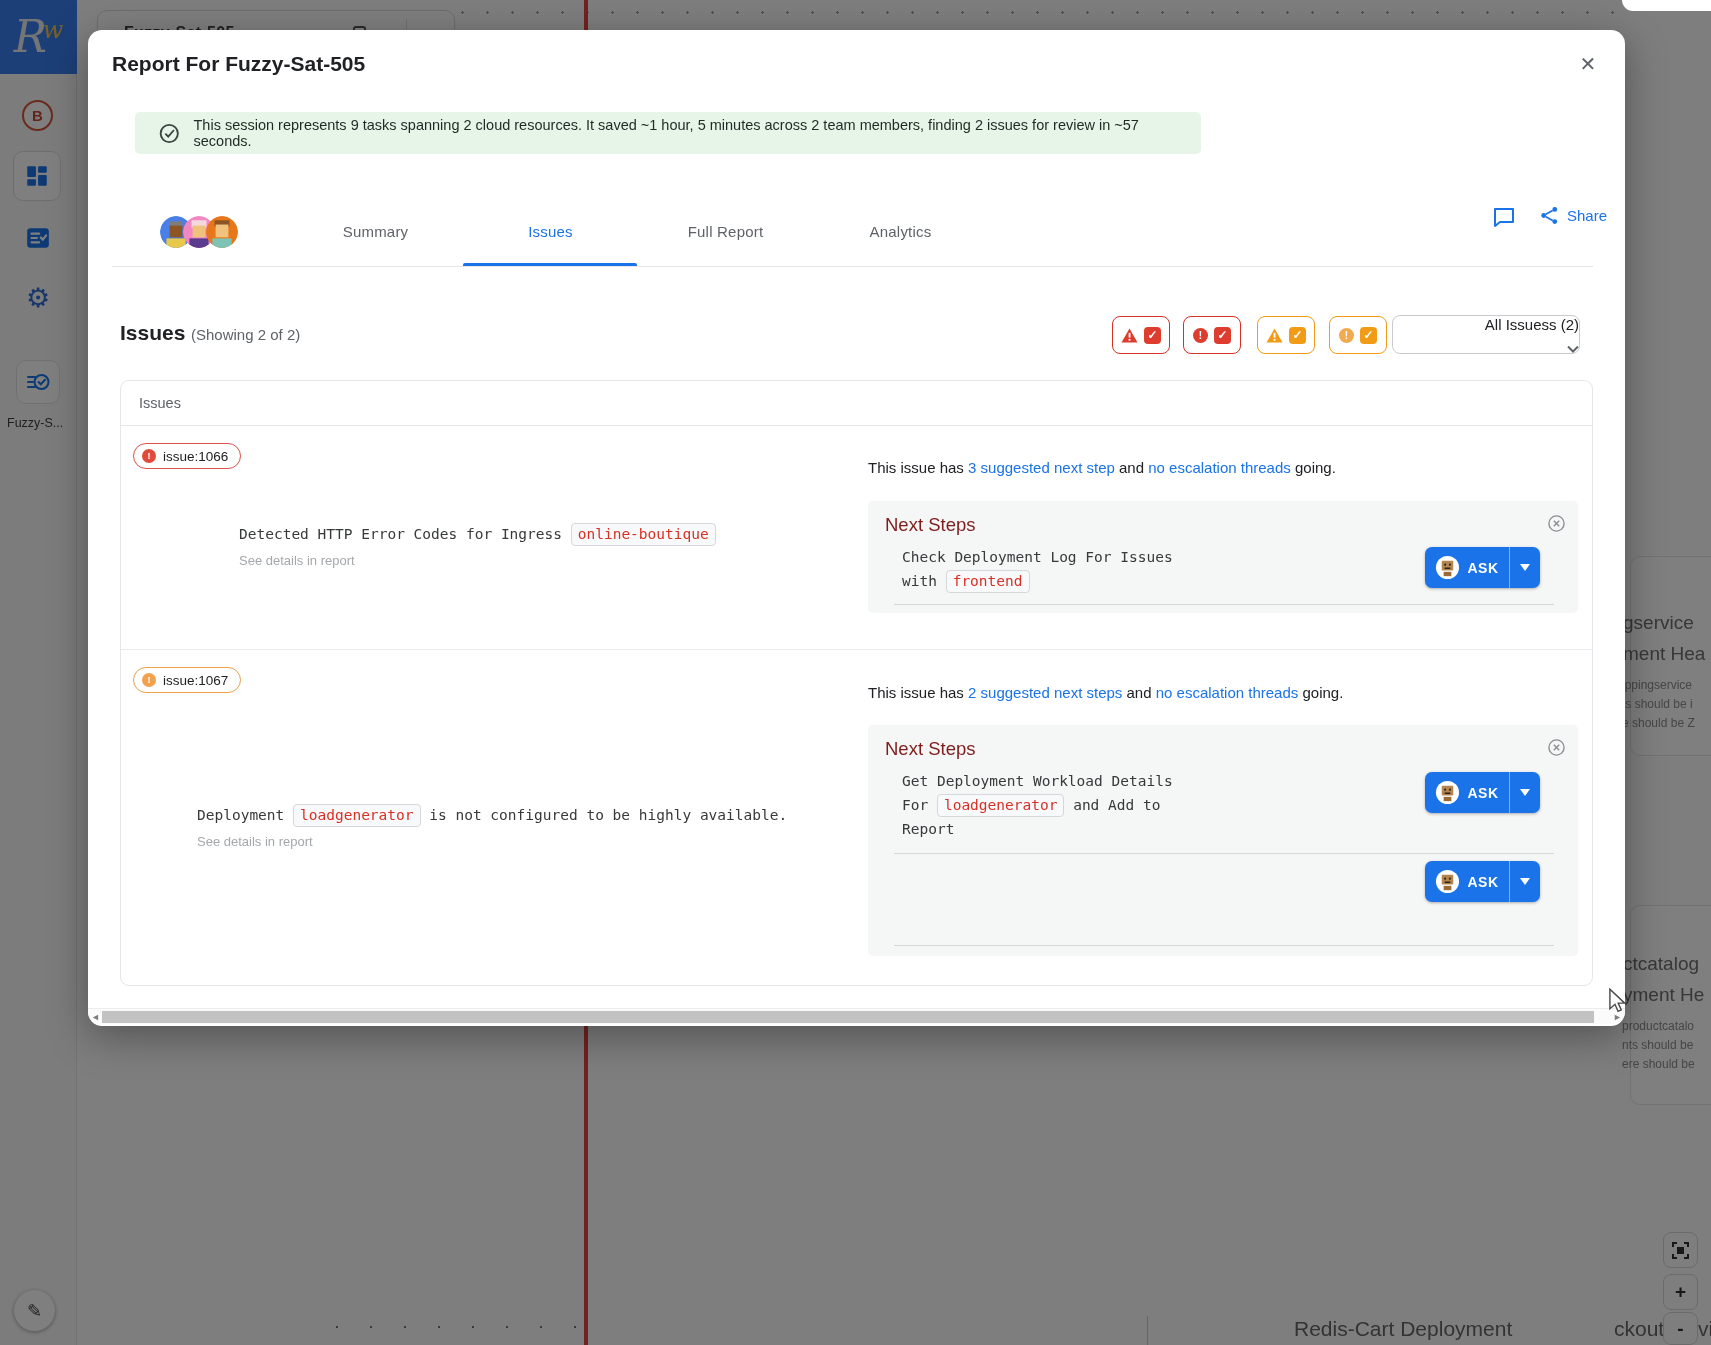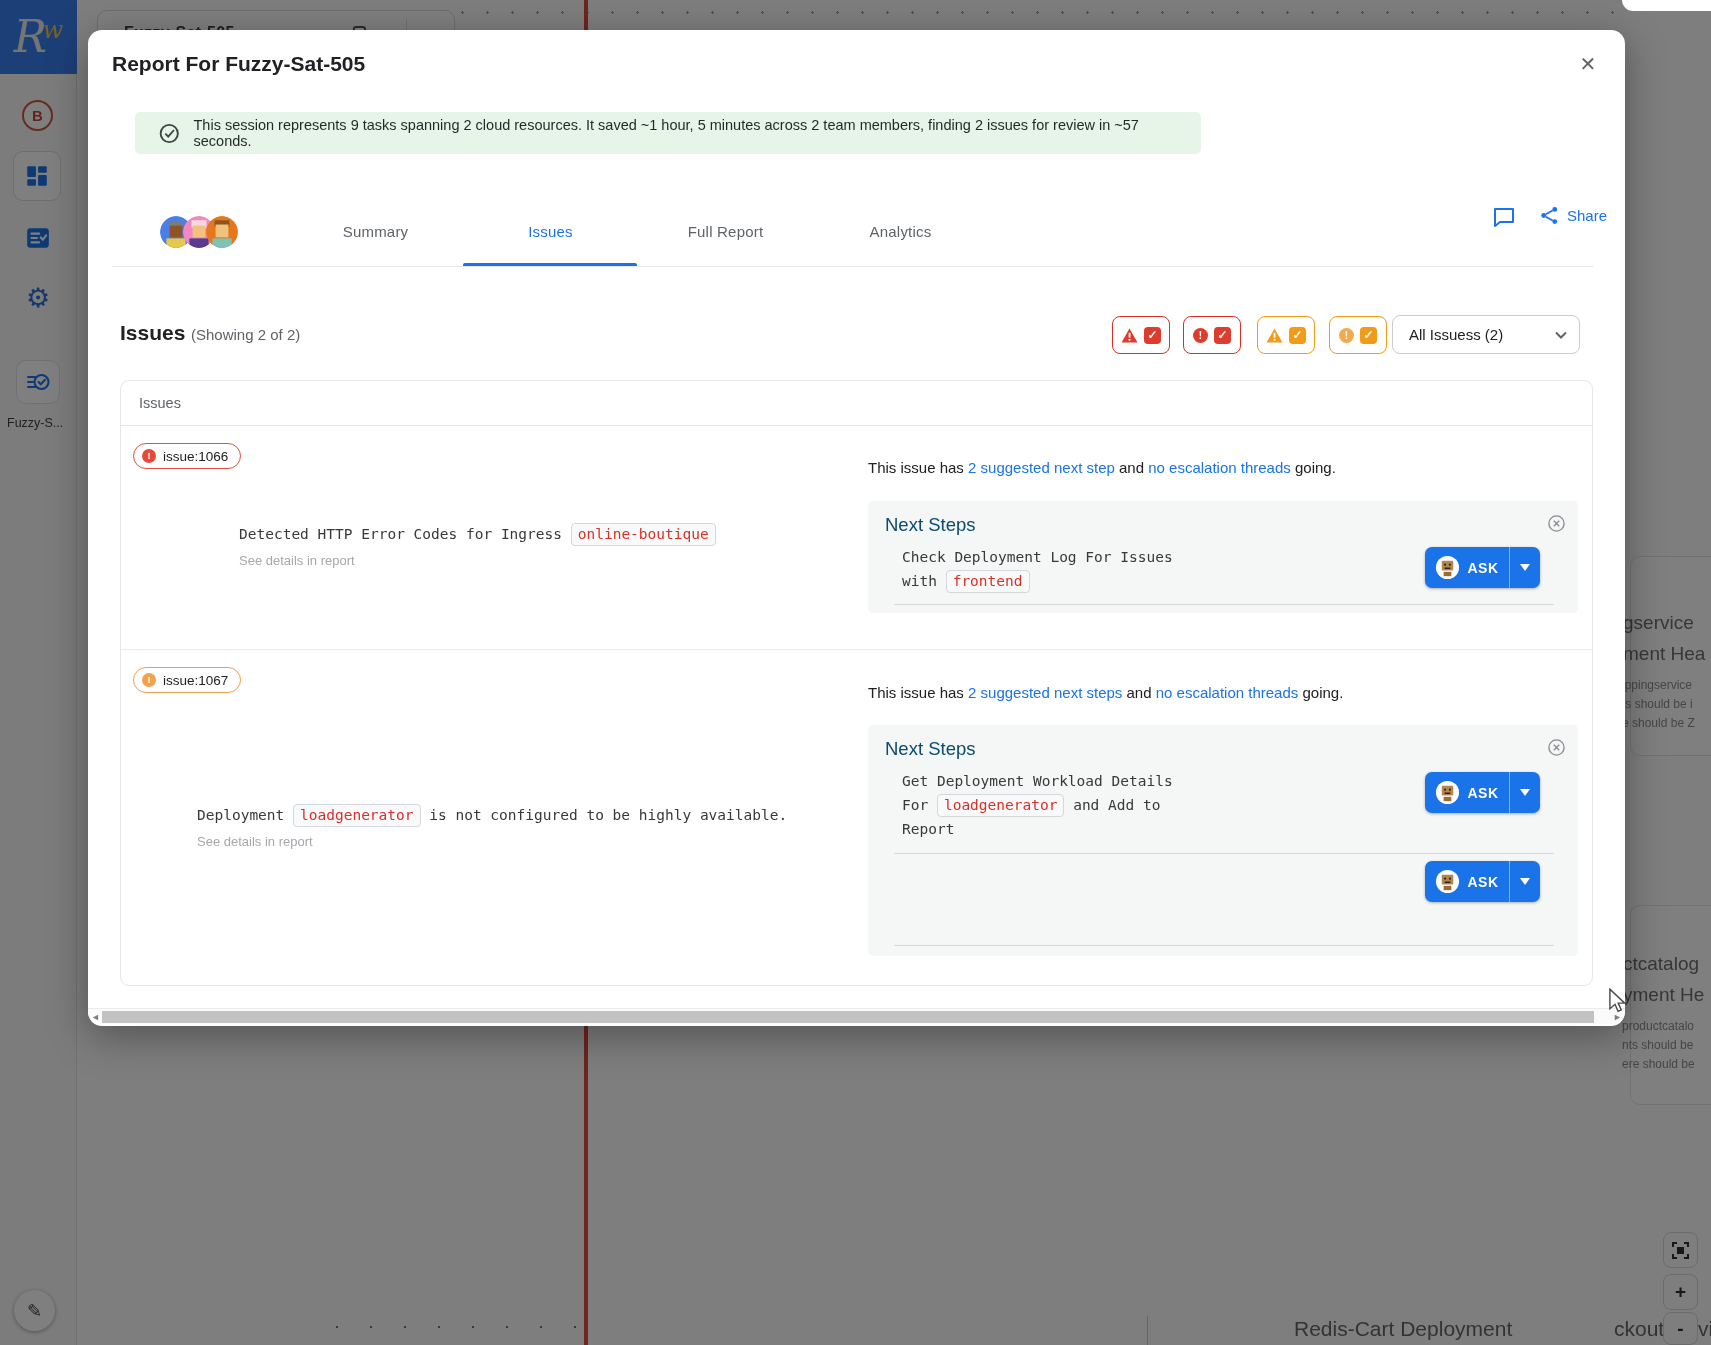--- a/index.html
+++ b/index.html
@@ -70,42 +70,42 @@
   #secNote{position:absolute;left:103px;top:296px;font-size:15px;color:#5f6368;}
   .fbtn{position:absolute;top:286px;width:58px;height:38px;border-radius:8px;background:#fff;
         display:flex;align-items:center;justify-content:center;gap:6px;}
   .fbtn.red{border:1.5px solid #d93025;}
   .fbtn.orange{border:1.5px solid #f29b17;}
   .sev-circle{width:15px;height:15px;border-radius:50%;color:#fff;font-size:10px;font-weight:bold;
               display:flex;align-items:center;justify-content:center;}
   .cbx{width:17px;height:17px;border-radius:4px;color:#fff;font-size:12px;font-weight:bold;
        display:flex;align-items:center;justify-content:center;}
   #fDrop{position:absolute;left:1304px;top:285px;width:188px;height:39px;border:1px solid #c8cbcf;border-radius:8px;
-         display:flex;align-items:center;padding:0 12px 0 16px;background:#fff;}
+         display:flex;align-items:flex-end;padding:0 0 0 16px;background:#fff;flex-direction:column;}
   #fDrop .lbl{flex:1;font-size:15px;color:#202124;}
   
   #panel{position:absolute;left:32px;top:350px;width:1473px;height:606px;border:1px solid #e4e6e9;border-radius:9px;background:#fff;}
   #panelHead{position:absolute;left:0;top:0;width:100%;height:45px;border-bottom:1px solid #e4e6e9;
              font-size:14.5px;color:#5f6368;display:flex;align-items:center;padding-left:18px;}
   #rowDivider{position:absolute;left:0;top:268px;width:100%;height:1px;background:#e9ebee;}
   .badge{position:absolute;height:26px;border-radius:14px;background:#fff;display:inline-flex;align-items:center;
          gap:7px;padding:0 12px 0 8px;font-size:13.5px;color:#202124;}
   .badge.red{border:1.5px solid #dd5144;}
   .badge.orange{border:1.5px solid #eda14f;}
   .badge .dot{width:14px;height:14px;border-radius:50%;color:#fff;font-size:9px;font-weight:bold;
               display:flex;align-items:center;justify-content:center;}
   .mono{font-family:"DejaVu Sans Mono",monospace;}
   .issue-title{position:absolute;font-size:14.5px;color:#37393b;white-space:nowrap;}
   .chip{display:inline-block;padding:0 6px;border:1px solid #d5d7da;border-radius:4px;background:#f8f9fa;
         color:#d93025;line-height:21px;}
   .see-details{position:absolute;font-size:13px;color:#a4a8ac;}
   .summary{position:absolute;font-size:15px;color:#202124;}
   .summary a{color:#1a73e8;text-decoration:none;}
   .ns-card{position:absolute;left:747px;width:710px;background:#f5f6f6;border-radius:5px;}
-  .ns-title{position:absolute;left:17px;top:13px;font-size:18.5px;color:#0c4a6e;}
+  .ns-title{position:absolute;left:17px;top:13px;font-size:18.5px;color:#7f1d1d;}
   .ns-close{position:absolute;right:13px;top:14px;width:17px;height:17px;}
   .step-text{position:absolute;left:34px;width:305px;font-size:14.5px;line-height:24px;color:#37393b;}
   .step-div{position:absolute;left:26px;width:660px;height:1px;background:#d4d6d8;}
   .ask{position:absolute;left:557px;width:115px;height:41px;background:#1a73e8;border-radius:7px;
        box-shadow:0 1px 3px rgba(0,0,0,.3);display:flex;align-items:center;}
   .ask .main{flex:1;display:flex;align-items:center;justify-content:center;gap:7px;color:#fff;
              font-size:14px;font-weight:bold;letter-spacing:.5px;}
   .ask .caret{width:31px;height:100%;border-left:1px solid rgba(255,255,255,.45);display:flex;
               align-items:center;justify-content:center;}
   
@@ -341,21 +341,21 @@
       <div class="badge red" style="left:12px;top:62px;">
         <span class="dot" style="background:#e04b3b;">!</span>
         <span>issue:1066</span>
       </div>
       <div class="issue-title mono" style="left:118px;top:142px;">
         <span>Detected HTTP Error Codes for Ingress </span><span class="chip mono">online-boutique</span><span></span>
       </div>
       <div class="see-details" style="left:118px;top:172px;">See details in report</div>
 
       <div class="summary" style="left:747px;top:78px;">
-        <span>This issue has </span><a href="#">2 suggested next step</a><span> and </span><a href="#">no escalation threads</a><span> going.</span>
+        <span>This issue has </span><a href="#">3 suggested next step</a><span> and </span><a href="#">no escalation threads</a><span> going.</span>
       </div>
 
       <div class="ns-card" style="top:120px;height:112px;">
         <div class="ns-title">Next Steps</div>
         <div class="ns-close">
           <svg width="17" height="17" viewBox="0 0 17 17" fill="none">
             <circle cx="8.5" cy="8.5" r="7.6" stroke="#8a8f94" stroke-width="1.4"></circle>
             <path d="M5.8 5.8 L11.2 11.2 M11.2 5.8 L5.8 11.2" stroke="#8a8f94" stroke-width="1.4"></path>
           </svg>
         </div>

